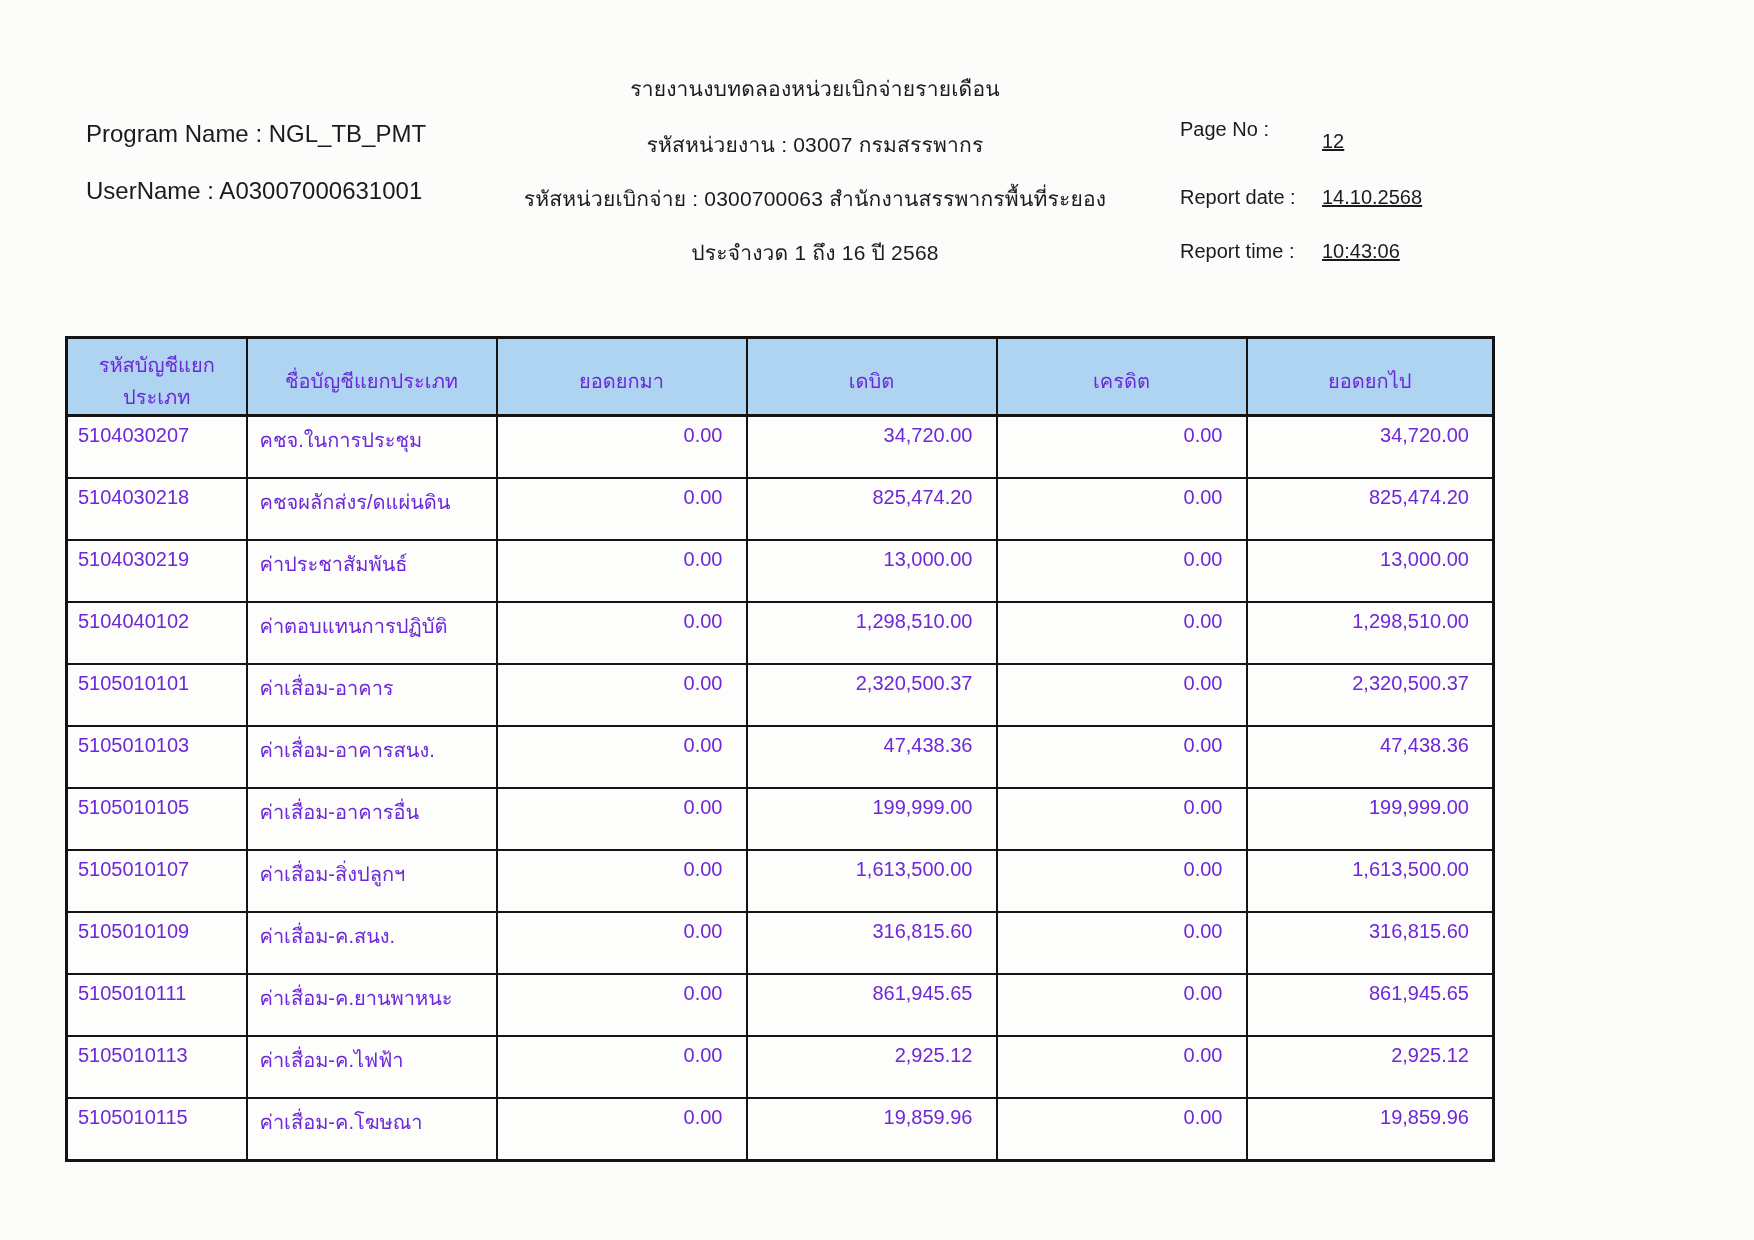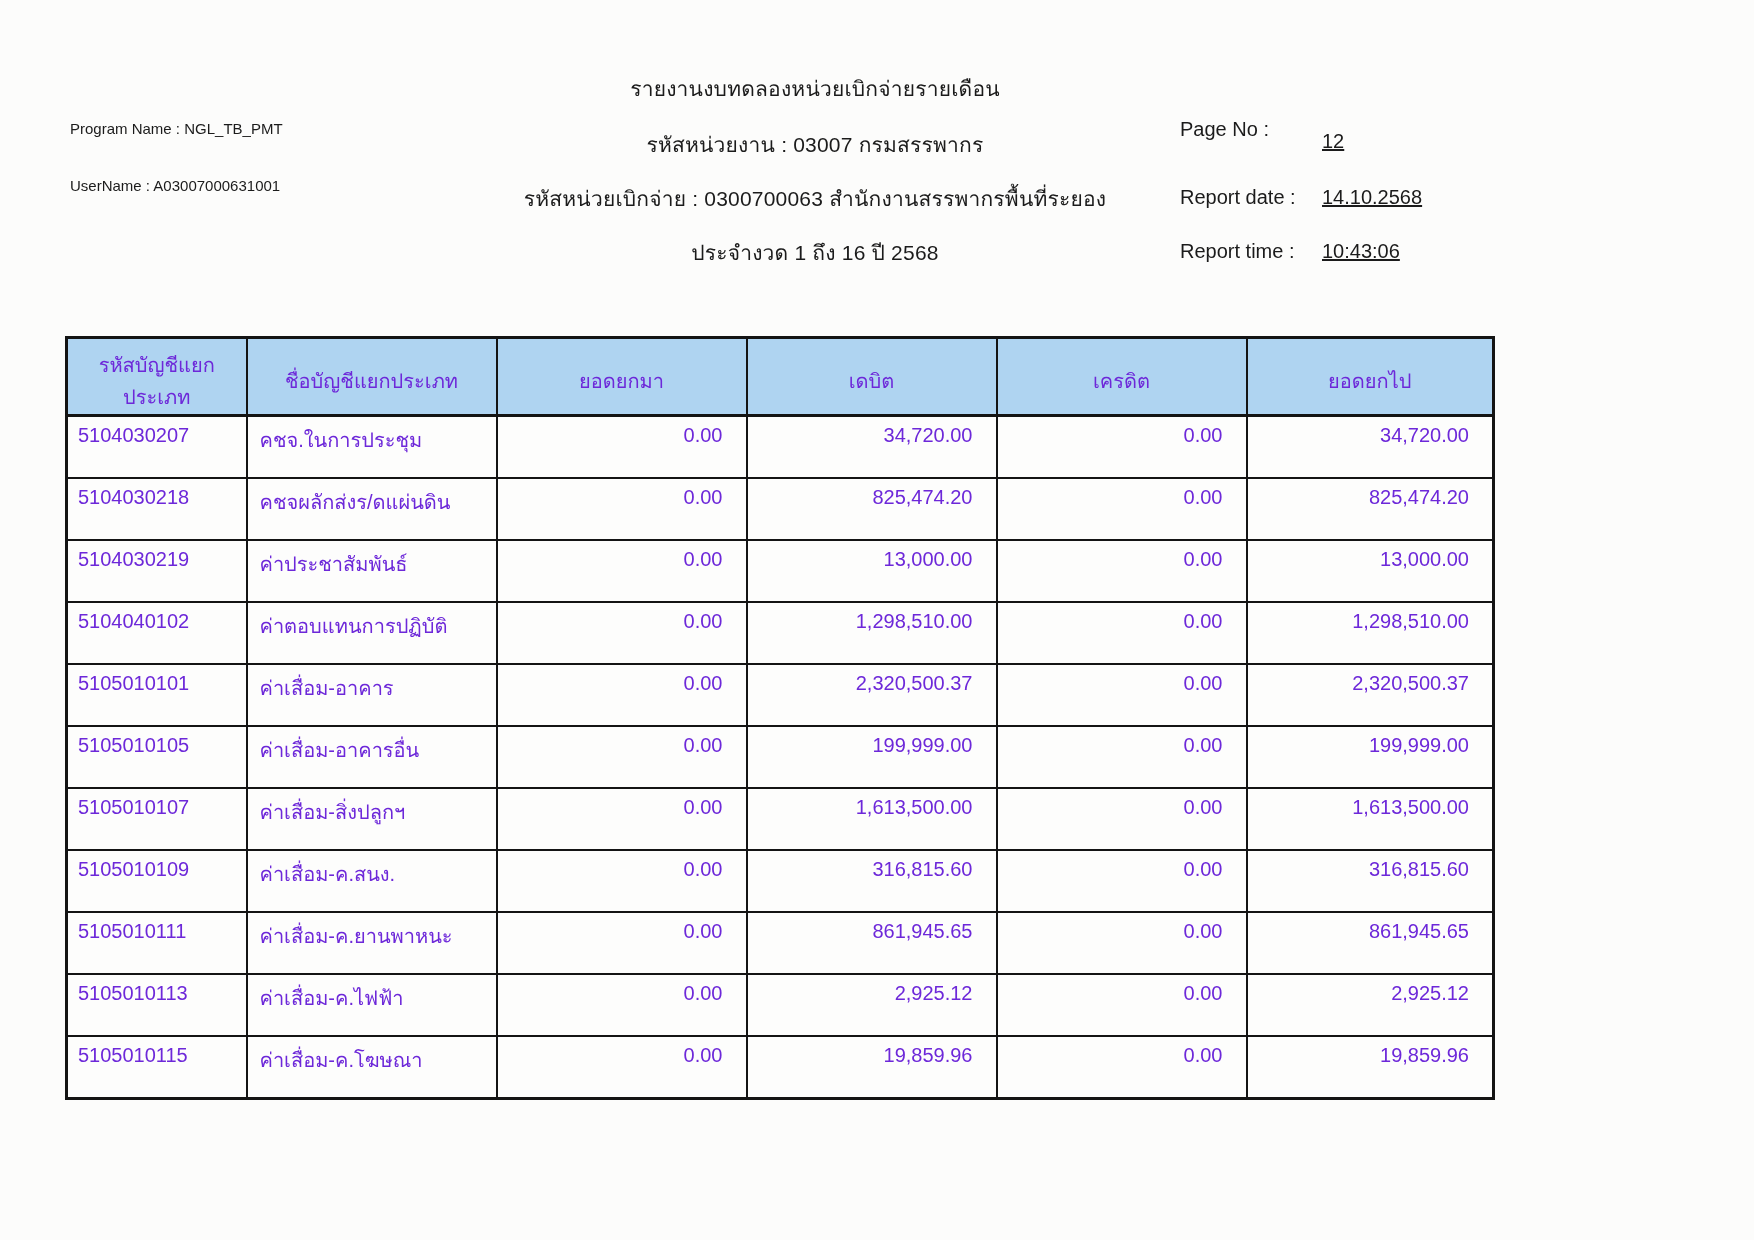--- a/index.html
+++ b/index.html
@@ -13,21 +13,21 @@
     width: 1754px; height: 1240px;
     background: #fcfcfb;
     color: #1b1b1b;
     overflow: hidden;
   }
   .abs { position: absolute; white-space: nowrap; }
   .title-line {
     left: 0; width: 1630px; text-align: center;
     font-size: 21px; letter-spacing: 0.2px;
   }
-  .left-line  { left: 70px;  font-size: 15px; }
+  .left-line  { left: 86px;  font-size: 24px; }
   .right-label{ left: 1180px; font-size: 20px; }
   .right-value{ left: 1322px; font-size: 20px; text-decoration: underline; }
 
   table.tb {
     position: absolute; left: 65px; top: 336px;
     border-collapse: collapse;
     table-layout: fixed;
     width: 1427px;
     font-size: 20px;
     color: #6d28d9;
@@ -132,20 +132,28 @@
     </tr>
         <tr>
       <td class="c-code">5105010101</td>
       <td class="c-name">ค่าเสื่อม-อาคาร</td>
       <td class="c-num">0.00</td>
       <td class="c-num">2,320,500.37</td>
       <td class="c-num">0.00</td>
       <td class="c-num">2,320,500.37</td>
     </tr>
         <tr>
+      <td class="c-code">5105010103</td>
+      <td class="c-name">ค่าเสื่อม-อาคารสนง.</td>
+      <td class="c-num">0.00</td>
+      <td class="c-num">47,438.36</td>
+      <td class="c-num">0.00</td>
+      <td class="c-num">47,438.36</td>
+    </tr>
+        <tr>
       <td class="c-code">5105010105</td>
       <td class="c-name">ค่าเสื่อม-อาคารอื่น</td>
       <td class="c-num">0.00</td>
       <td class="c-num">199,999.00</td>
       <td class="c-num">0.00</td>
       <td class="c-num">199,999.00</td>
     </tr>
         <tr>
       <td class="c-code">5105010107</td>
       <td class="c-name">ค่าเสื่อม-สิ่งปลูกฯ</td>

